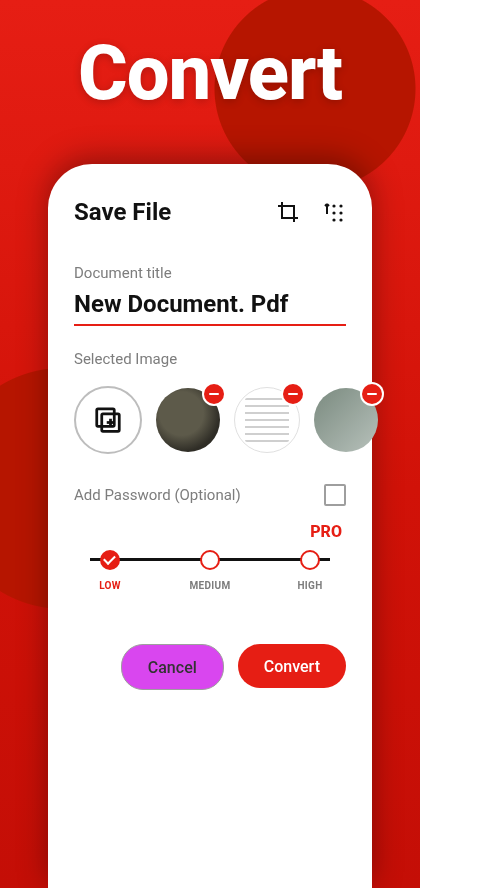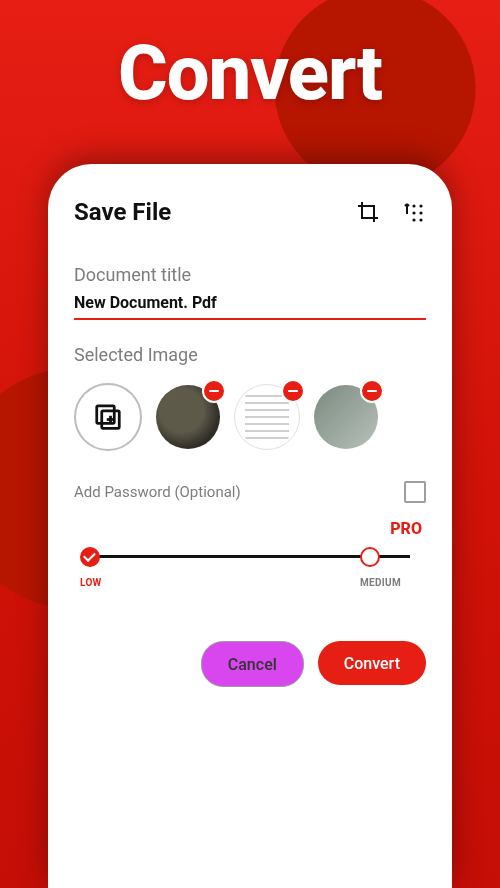--- a/index.html
+++ b/index.html
@@ -1,17 +1,17 @@
 <!DOCTYPE html>
 <html><head>
 <meta charset="utf-8">
 <style>
   html,body{margin:0;padding:0;width:500px;height:888px;font-family:-apple-system,BlinkMacSystemFont,"Segoe UI",Roboto,Helvetica,Arial,sans-serif;overflow:hidden;}
   .bg{
-    position:relative;width:500px;height:888px;
+    position:relative;width:420px;height:888px;
     background:
       radial-gradient(circle at 75% 10%, #b61500 0 100px, transparent 101px),
       radial-gradient(circle at 15% 55%, #b61500 0 120px, transparent 121px),
       linear-gradient(180deg,#e61e14 0%,#d11208 55%,#c40e06 100%);
   }
   .hero{
     color:#fff;font-size:76px;font-weight:800;text-align:center;padding-top:28px;letter-spacing:-1px;
     text-shadow:0 2px 8px rgba(0,0,0,.2);
   }
   .phone{
@@ -19,22 +19,22 @@
     background:#fff;border-radius:44px 44px 0 0;
     box-shadow:0 -6px 30px rgba(0,0,0,.35);
     padding:34px 26px 0 26px;
   }
   .topbar{display:flex;align-items:center;justify-content:space-between;}
   .title{font-size:24px;font-weight:700;color:#111;}
   .top-icons{display:flex;gap:22px;align-items:center;}
   .icon-btn{width:24px;height:24px;display:flex;align-items:center;justify-content:center;cursor:pointer;}
   .icon-btn svg{width:24px;height:24px;stroke:#111;fill:none;stroke-width:2;}
 
-  .section-label{font-size:18px;color:#7d7d7d;margin-top:38px;}
-  .doc-title{font-size:16px;font-weight:700;color:#111;margin-top:8px;padding-bottom:6px;border-bottom:2px solid #e61e14;}
+  .section-label{font-size:15px;color:#7d7d7d;margin-top:38px;}
+  .doc-title{font-size:24px;font-weight:700;color:#111;margin-top:8px;padding-bottom:6px;border-bottom:2px solid #e61e14;}
 
   .thumbs{display:flex;gap:14px;margin-top:18px;align-items:center;}
   .thumb{position:relative;width:64px;height:64px;border-radius:50%;flex:0 0 auto;}
   .add-circle{border:2px solid #bdbdbd;background:#fff;display:flex;align-items:center;justify-content:center;}
   .add-circle svg{width:30px;height:30px;stroke:#111;fill:none;stroke-width:2.2;}
   .img-a{background:radial-gradient(circle at 40% 40%, #5d5a4a 0 40%, #2f2d26 70%);}
   .img-b{background:#fff;border:1px solid #e0e0e0;}
   .img-b::before{content:"";position:absolute;inset:10px;background:
      repeating-linear-gradient(180deg,#cfcfcf 0 2px, transparent 2px 7px);border-radius:2px;}
   .img-c{background:linear-gradient(135deg,#7a8a7f 0%, #b7c1bb 100%);}
@@ -47,21 +47,21 @@
 
   .pwd-row{display:flex;align-items:center;justify-content:space-between;margin-top:30px;}
   .pwd-label{font-size:15px;color:#7d7d7d;}
   .checkbox{width:18px;height:18px;border:2px solid #9e9e9e;border-radius:2px;cursor:pointer;}
 
   .compress-label{font-size:15px;color:#7d7d7d;margin-top:28px;}
 
   .slider{position:relative;margin:44px 6px 0 6px;height:60px;}
   .track{position:absolute;top:8px;left:10px;right:10px;height:3px;background:#111;}
   .stops{position:absolute;inset:0;display:flex;justify-content:space-between;align-items:flex-start;}
-  .stop{display:flex;flex-direction:column;width:60px;cursor:pointer;}
+  .stop{display:flex;flex-direction:column;align-items:center;width:60px;cursor:pointer;}
   .dot{width:20px;height:20px;border-radius:50%;background:#fff;border:2px solid #e61e14;box-sizing:border-box;position:relative;z-index:2;}
   .dot.selected{background:#e61e14;}
   .dot.selected::after{content:"";position:absolute;left:50%;top:50%;width:9px;height:5px;border-left:2px solid #fff;border-bottom:2px solid #fff;transform:translate(-55%,-70%) rotate(-45deg);}
   .dot.pro{background:#111;border:none;width:22px;height:22px;display:flex;align-items:center;justify-content:center;}
   .dot.pro::after{content:"";width:8px;height:8px;border:1.5px solid #fff;transform:rotate(45deg);}
   .stop-label{font-size:10px;font-weight:700;color:#7d7d7d;margin-top:10px;letter-spacing:.3px;}
   .stop-label.active{color:#e61e14;}
   .pro-tag{position:absolute;right:-2px;top:-28px;font-size:16px;font-weight:800;color:#e61e14;}
 
   .actions{display:flex;justify-content:flex-end;gap:14px;margin-top:34px;}
@@ -134,20 +134,24 @@
       <div class="track"></div>
       <div class="stops">
         <div class="stop">
           <div class="dot selected"></div>
           <div class="stop-label active">LOW</div>
         </div>
         <div class="stop">
           <div class="dot"></div>
           <div class="stop-label">MEDIUM</div>
         </div>
+        <div class="stop">
+          <div class="dot"></div>
+          <div class="stop-label">HIGH</div>
+        </div>
       </div>
     </div>
 
     <div class="actions">
       <div class="btn btn-cancel">Cancel</div>
       <div class="btn btn-convert">Convert</div>
     </div>
 
   </div>
 </div>

